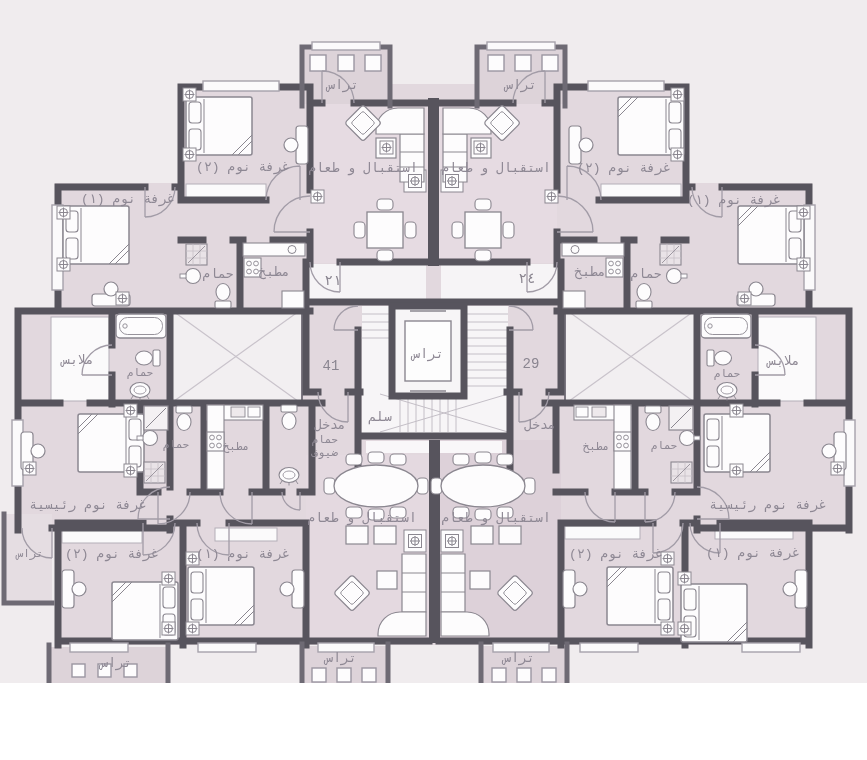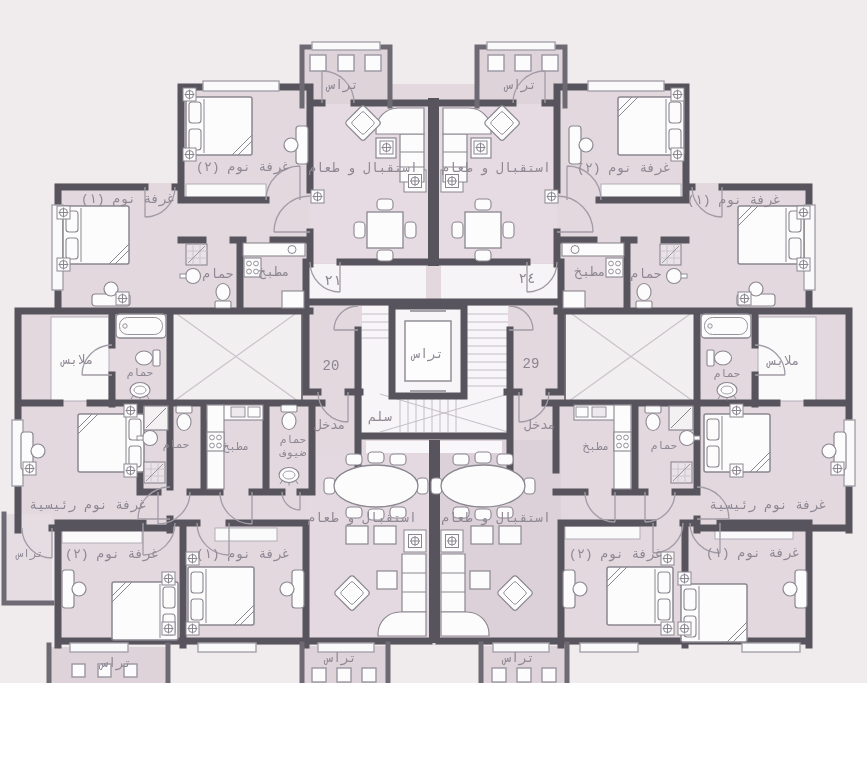--- a/index.html
+++ b/index.html
@@ -8,21 +8,21 @@
     font-family:Liberation Mono, monospace;overflow:hidden;
   }
   #plan-svg{position:absolute;left:0;top:0;}
   .lbl{
     position:absolute;transform:translate(-50%,-50%);
     font-size:13px;color:#8e8894;white-space:nowrap;direction:rtl;
     letter-spacing:0;line-height:1;user-select:none;
   }
   .lbl.num{font-size:14px;color:#8a8590;}
   .lbl.small{font-size:11px;}
-  .lbl.wrap{white-space:normal;width:48px;text-align:center;line-height:1.2;}
+  .lbl.wrap{white-space:normal;width:48px;text-align:right;line-height:1.2;margin-left:21px;}
 </style>
 </head>
 <body>
 
 <div id="stage">
 <svg id="plan-svg" width="867" height="760" viewBox="0 0 867 760">
   <defs>
     <g id="plusM">
       <rect x="0" y="0" width="13" height="13" fill="#fdfcfd" stroke="#8b8790" stroke-width="1"></rect>
       <circle cx="6.5" cy="6.5" r="4" fill="none" stroke="#8b8790" stroke-width="1"></circle>
@@ -461,21 +461,21 @@
   <div class="lbl" style="left:274px;top:272px">مطبخ</div>
   <div class="lbl" style="left:590px;top:272px">مطبخ</div>
   <div class="lbl" style="left:646px;top:274px">حمام</div>
   <div class="lbl num" style="left:333px;top:281px">٢١</div>
   <div class="lbl num" style="left:527px;top:279px">٢٤</div>
   <div class="lbl" style="left:78px;top:360px">ملابس</div>
   <div class="lbl small" style="left:140px;top:373px">حمام</div>
   <div class="lbl small" style="left:727px;top:374px">حمام</div>
   <div class="lbl" style="left:784px;top:361px">ملابس</div>
   <div class="lbl" style="left:428px;top:354px">تراس</div>
-  <div class="lbl num" style="left:331px;top:366px">20</div>
+  <div class="lbl num" style="left:331px;top:366px">41</div>
   <div class="lbl num" style="left:531px;top:364px">29</div>
   <div class="lbl" style="left:380px;top:417px">سلم</div>
   <div class="lbl" style="left:330px;top:425px">مدخل</div>
   <div class="lbl" style="left:540px;top:425px">مدخل</div>
   <div class="lbl small" style="left:176px;top:445px">حمام</div>
   <div class="lbl small" style="left:236px;top:447px">مطبخ</div>
   <div class="lbl small wrap" style="left:293px;top:447px">حمام ضيوف</div>
   <div class="lbl small" style="left:596px;top:447px">مطبخ</div>
   <div class="lbl small" style="left:664px;top:446px">حمام</div>
   <div class="lbl" style="left:88px;top:505px">غرفة نوم رئيسية</div>

